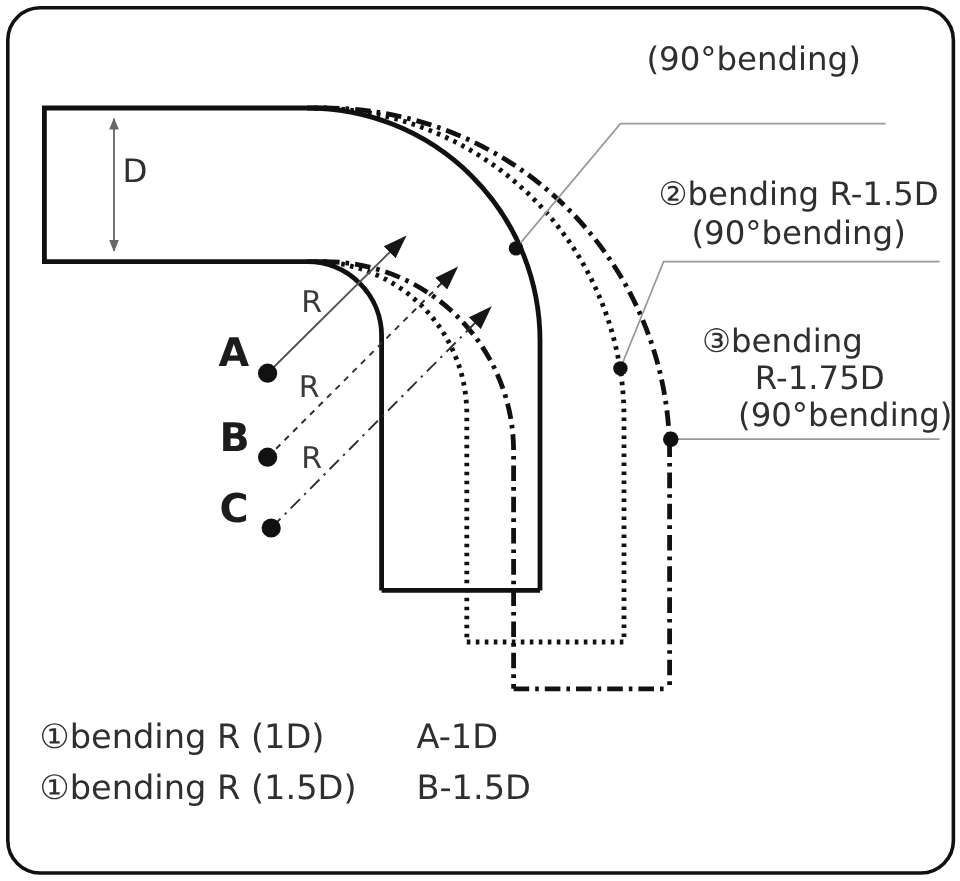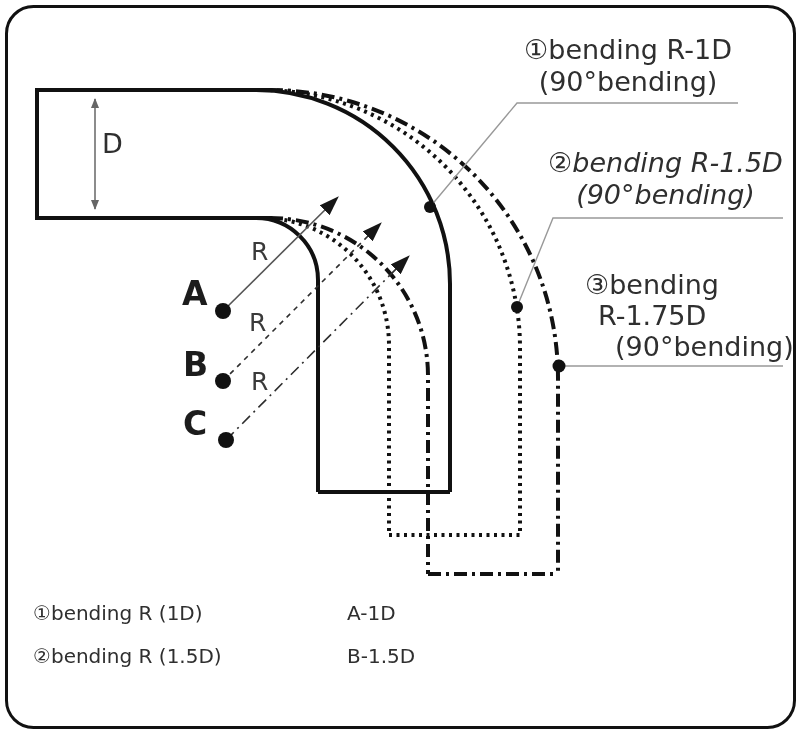--- a/index.html
+++ b/index.html
@@ -15,23 +15,23 @@
   svg.drawing { position: absolute; left: 0; top: 0; }
 
   .callout {
     position: absolute;
     font-size: 27px;
     line-height: 32px;
     text-align: center;
     white-space: nowrap;
   }
   #callout1 { left: 498px; top: 34px;  width: 260px; }
-  #callout2 { left: 538px; top: 147px; width: 255px; font-style: italic; }
+  #callout2 { left: 538px; top: 147px; width: 255px; }
   #callout3 { left: 585px; top: 269px; width: 215px; text-align: left; line-height: 31px; }
-  #callout3 .indent1 { margin-left: 13px; }
+  #callout3 .indent1 { margin-left: 44px; }
   #callout3 .indent2 { margin-left: 30px; }
 
   .dim-label {
     position: absolute;
     left: 102px; top: 127px;
     font-size: 27px;
     line-height: 34px;
     white-space: nowrap;
   }
 
@@ -52,21 +52,21 @@
     color: #3a3a3a;
     line-height: 25px;
   }
   #r-label-a { left: 251px; top: 239px; }
   #r-label-b { left: 249px; top: 310px; }
   #r-label-c { left: 251px; top: 369px; }
 
   .legend {
     position: absolute;
     left: 33px; top: 592px;
-    font-size: 20px;
+    font-size: 28px;
   }
   .legend-row { height: 43px; line-height: 43px; white-space: nowrap; }
   .legend-name { display: inline-block; width: 314px; }
 </style>
 </head>
 <body>
 
 <div class="frame">
 
   <svg class="drawing" width="800" height="734" viewBox="0 0 800 734">
@@ -115,21 +115,20 @@
     <circle cx="223" cy="311" r="8" fill="#111111"></circle>
     <circle cx="223" cy="381" r="8" fill="#111111"></circle>
     <circle cx="226" cy="440" r="8" fill="#111111"></circle>
   </svg>
 
   <div class="dim-label">
     <div>D</div>
   </div>
 
   <div class="callout" id="callout1">
-    <div>①bending R-1D</div>
     <div>(90°bending)</div>
   </div>
 
   <div class="callout" id="callout2">
     <div>②bending R-1.5D</div>
     <div>(90°bending)</div>
   </div>
 
   <div class="callout" id="callout3">
     <div>③bending</div>
@@ -143,17 +142,17 @@
 
   <div class="r-label" id="r-label-a">R</div>
   <div class="r-label" id="r-label-b">R</div>
   <div class="r-label" id="r-label-c">R</div>
 
   <div class="legend">
     <div class="legend-row">
       <span class="legend-name">①bending R (1D)</span><span>A-1D</span>
     </div>
     <div class="legend-row">
-      <span class="legend-name">②bending R (1.5D)</span><span>B-1.5D</span>
+      <span class="legend-name">①bending R (1.5D)</span><span>B-1.5D</span>
     </div>
   </div>
 
 </div>
 
 </body></html>

